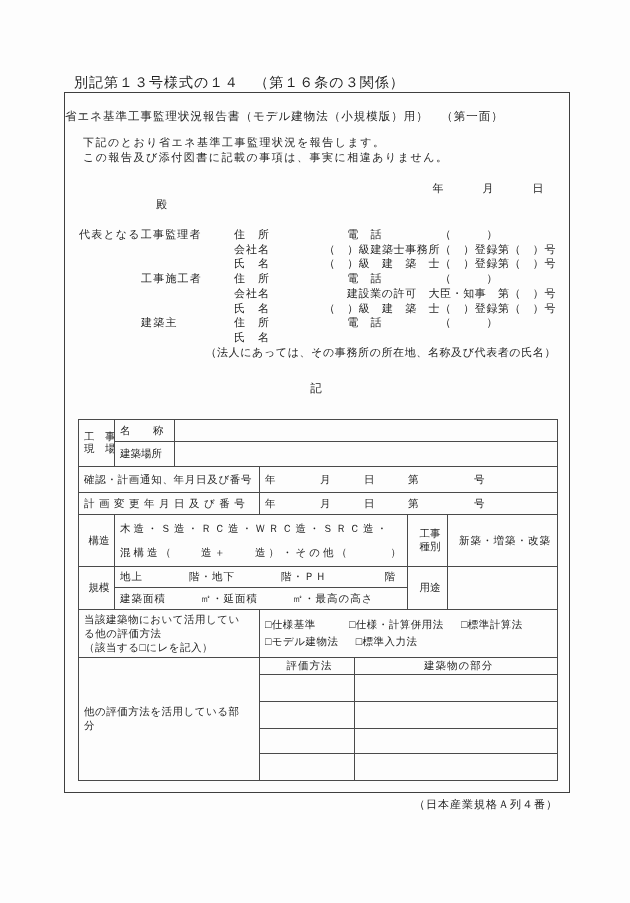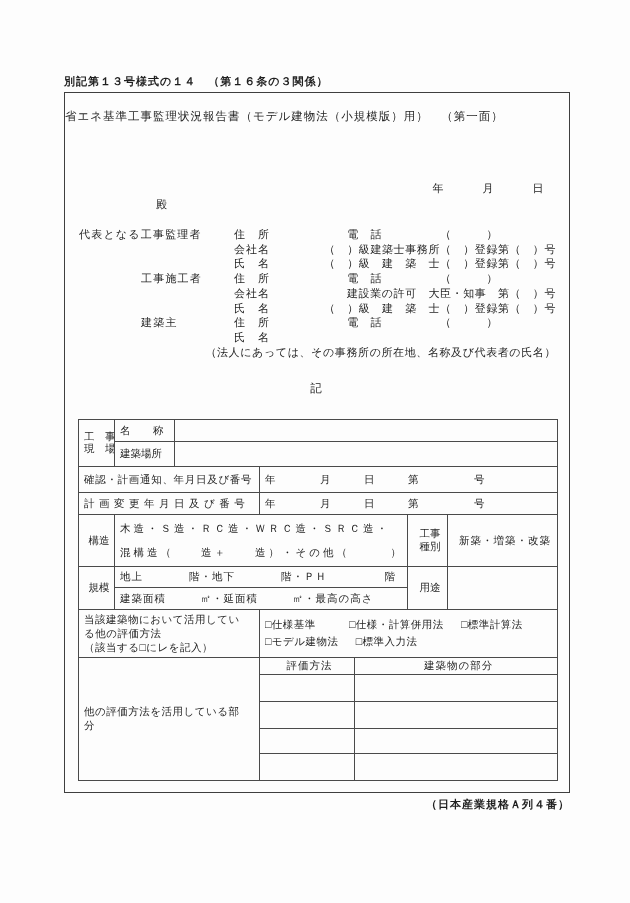--- a/index.html
+++ b/index.html
@@ -5,22 +5,22 @@
   html,body{margin:0;padding:0;}
   body{
     width:630px;height:903px;
     background:#fdfdfd;
     font-family:"Liberation Serif","DejaVu Serif",serif;
     color:#1f1f1f;
     position:relative;
     -webkit-font-smoothing:antialiased;
   }
   .form-number{
-    position:absolute;left:64px;top:74px;
-    font-size:11px;letter-spacing:1px;white-space:nowrap;font-weight:bold;
+    position:absolute;left:74px;top:74px;
+    font-size:14px;letter-spacing:1px;white-space:nowrap;
   }
   .outer-box{
     position:absolute;left:64px;top:92px;width:506px;height:701px;
     border:1px solid #3f3f3f;background:#fdfdfd;box-sizing:border-box;
   }
   .form-title{
     position:absolute;top:16px;left:0;right:0;
     text-align:left;font-size:11.5px;letter-spacing:1px;white-space:nowrap;
   }
   .decl{position:absolute;left:18px;top:42px;font-size:11px;letter-spacing:1.5px;line-height:14.5px;white-space:nowrap;}
@@ -56,33 +56,37 @@
   td.ymd-val{padding-left:50px;letter-spacing:0.5px;}
   .struct-line{line-height:24px;letter-spacing:3px;}
   .scale-line{letter-spacing:1px;}
   td.newbuild{letter-spacing:1px;margin-top:28px;}
   td.multi{line-height:14px;letter-spacing:0.5px;}
   .chk-line{line-height:16.5px;letter-spacing:0.5px;}
   .chk-item.g32{margin-right:30px;}
   .chk-item.g16{margin-right:14px;}
   td.hdr{letter-spacing:1px;}
   .footer-note{
-    position:absolute;top:797px;right:60px;
-    font-size:11px;letter-spacing:1px;white-space:nowrap;font-weight:bold;
+    position:absolute;top:797px;right:72px;
+    font-size:11px;letter-spacing:1px;white-space:nowrap;
   }
 </style>
 </head>
 <body>
 
 <div class="form-number">別記第１３号様式の１４　（第１６条の３関係）</div>
 
 <div class="outer-box">
 
   <div class="form-title">省エネ基準工事監理状況報告書（モデル建物法（小規模版）用）　（第一面）</div>
 
+  <div class="decl">
+    <div>下記のとおり省エネ基準工事監理状況を報告します。</div>
+    <div>この報告及び添付図書に記載の事項は、事実に相違ありません。</div>
+  </div>
 
   <div class="date-line">年　　　月　　　日</div>
   <div class="dono">殿</div>
 
   <div class="parties">
     <div class="p-row">
       <div class="p-role indent1">代表となる工事監理者</div>
       <div class="p-field">住　所</div>
       <div class="p-val tel">電　話　　　　　（　　　）</div>
     </div>

